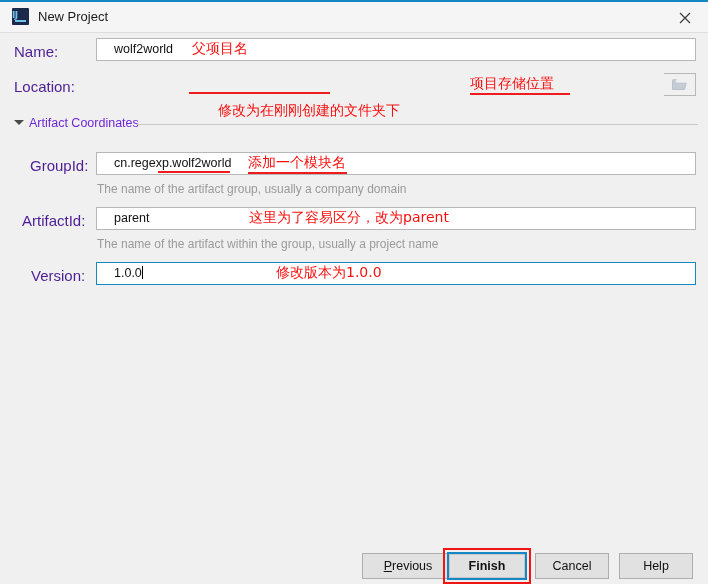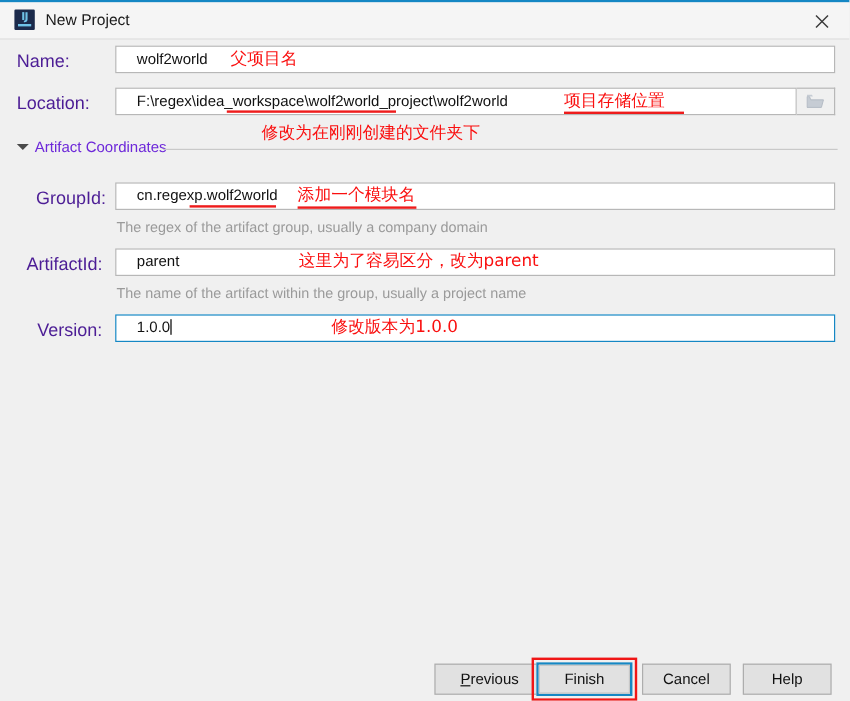--- a/index.html
+++ b/index.html
@@ -34,21 +34,21 @@
     border-bottom: 1px solid #dedede;
   }
   #app-icon {
     position: absolute;
     left: 12px; top: 6px;
     width: 17px; height: 17px;
     background: #1b2a4b;
     border-radius: 1px;
     display: flex;
     align-items: center;
-    justify-content: center;
+    justify-content: flex-start;
   }
   #app-icon .ij {
     font-family: "DejaVu Sans", sans-serif;
     font-size: 9px;
     font-weight: bold;
     color: #6fc3e8;
     letter-spacing: -0.5px;
     line-height: 1;
     transform: translateY(-1px);
   }
@@ -202,20 +202,21 @@
     box-sizing: border-box;
     background: #e1e1e1;
     border: 1px solid #c7c7c7;
     font-size: 12.5px;
     color: #111111;
     display: flex;
     align-items: center;
     justify-content: center;
     cursor: default;
     user-select: none;
+    font-weight: bold;
   }
   #finish-highlight {
     position: absolute;
     box-sizing: border-box;
     border: 2px solid #f01616;
     pointer-events: none;
     z-index: 8;
   }
 </style>
 </head>
@@ -234,21 +235,20 @@
         <path d="M1,1 L11,11 M11,1 L1,11" stroke="#3c3c3c" stroke-width="1.2" fill="none"></path>
       </svg>
     </div>
   </div>
 
   <div class="row-label" style="left:14px; top:41px;">Name:</div>
   <div class="textfield" style="left:96px; top:36px; width:600px;">wolf2world</div>
   <div class="annot" style="left:192px; top:38px;">父项目名</div>
 
   <div class="row-label" style="left:14px; top:76px;">Location:</div>
-  <div class="textfield" style="left:96px; top:71px; width:568px;">F:\regex\idea_workspace\wolf2world_project\wolf2world</div>
   <div id="browse-btn" style="left:664px; top:71px; width:32px; height:23px;">
     <svg width="15" height="13" viewBox="0 0 15 13" aria-hidden="true">
       <path d="M0.5,2.5 L0.5,11.5 L12.5,11.5 L14.2,5.2 L3.6,5.2 L2.6,2.5 Z" fill="#c6ccd4" stroke="#b3bac3" stroke-width="0.8" stroke-linejoin="round"></path>
       <path d="M0.5,2.5 L0.5,1.0 L4.6,1.0 L5.4,2.5 Z" fill="#c6ccd4"></path>
     </svg>
   </div>
   <div class="annot-under" style="left:189px; top:90px; width:141px;"></div>
   <div class="annot" style="left:470px; top:73px;">项目存储位置</div>
   <div class="annot-under" style="left:470px; top:91px; width:100px;"></div>
   <div class="annot" style="left:218px; top:100px;">修改为在刚刚创建的文件夹下</div>
@@ -257,21 +257,21 @@
     <div id="artifact-arrow"></div>
     <div id="artifact-title">Artifact Coordinates</div>
     <div id="artifact-rule"></div>
   </div>
 
   <div class="row-label" style="left:30px; top:155px;">GroupId:</div>
   <div class="textfield" style="left:96px; top:150px; width:600px;">cn.regexp.wolf2world</div>
   <div class="annot-under" style="left:158px; top:169px; width:72px;"></div>
   <div class="annot" style="left:248px; top:152px;">添加一个模块名</div>
   <div class="annot-under" style="left:248px; top:170px; width:99px;"></div>
-  <div class="helper" style="left:97px; top:180px;">The regex of the artifact group, usually a company domain</div>
+  <div class="helper" style="left:97px; top:180px;">The name of the artifact group, usually a company domain</div>
 
   <div class="row-label" style="left:22px; top:210px;">ArtifactId:</div>
   <div class="textfield" style="left:96px; top:205px; width:600px;">parent</div>
   <div class="annot" style="left:249px; top:207px;">这里为了容易区分，改为parent</div>
   <div class="helper" style="left:97px; top:235px;">The name of the artifact within the group, usually a project name</div>
 
   <div class="row-label" style="left:31px; top:265px;">Version:</div>
   <div class="textfield focused" style="left:96px; top:260px; width:600px;"><span>1.0.0</span><span class="caret"></span></div>
   <div class="annot" style="left:276px; top:262px;">修改版本为1.0.0</div>
 

